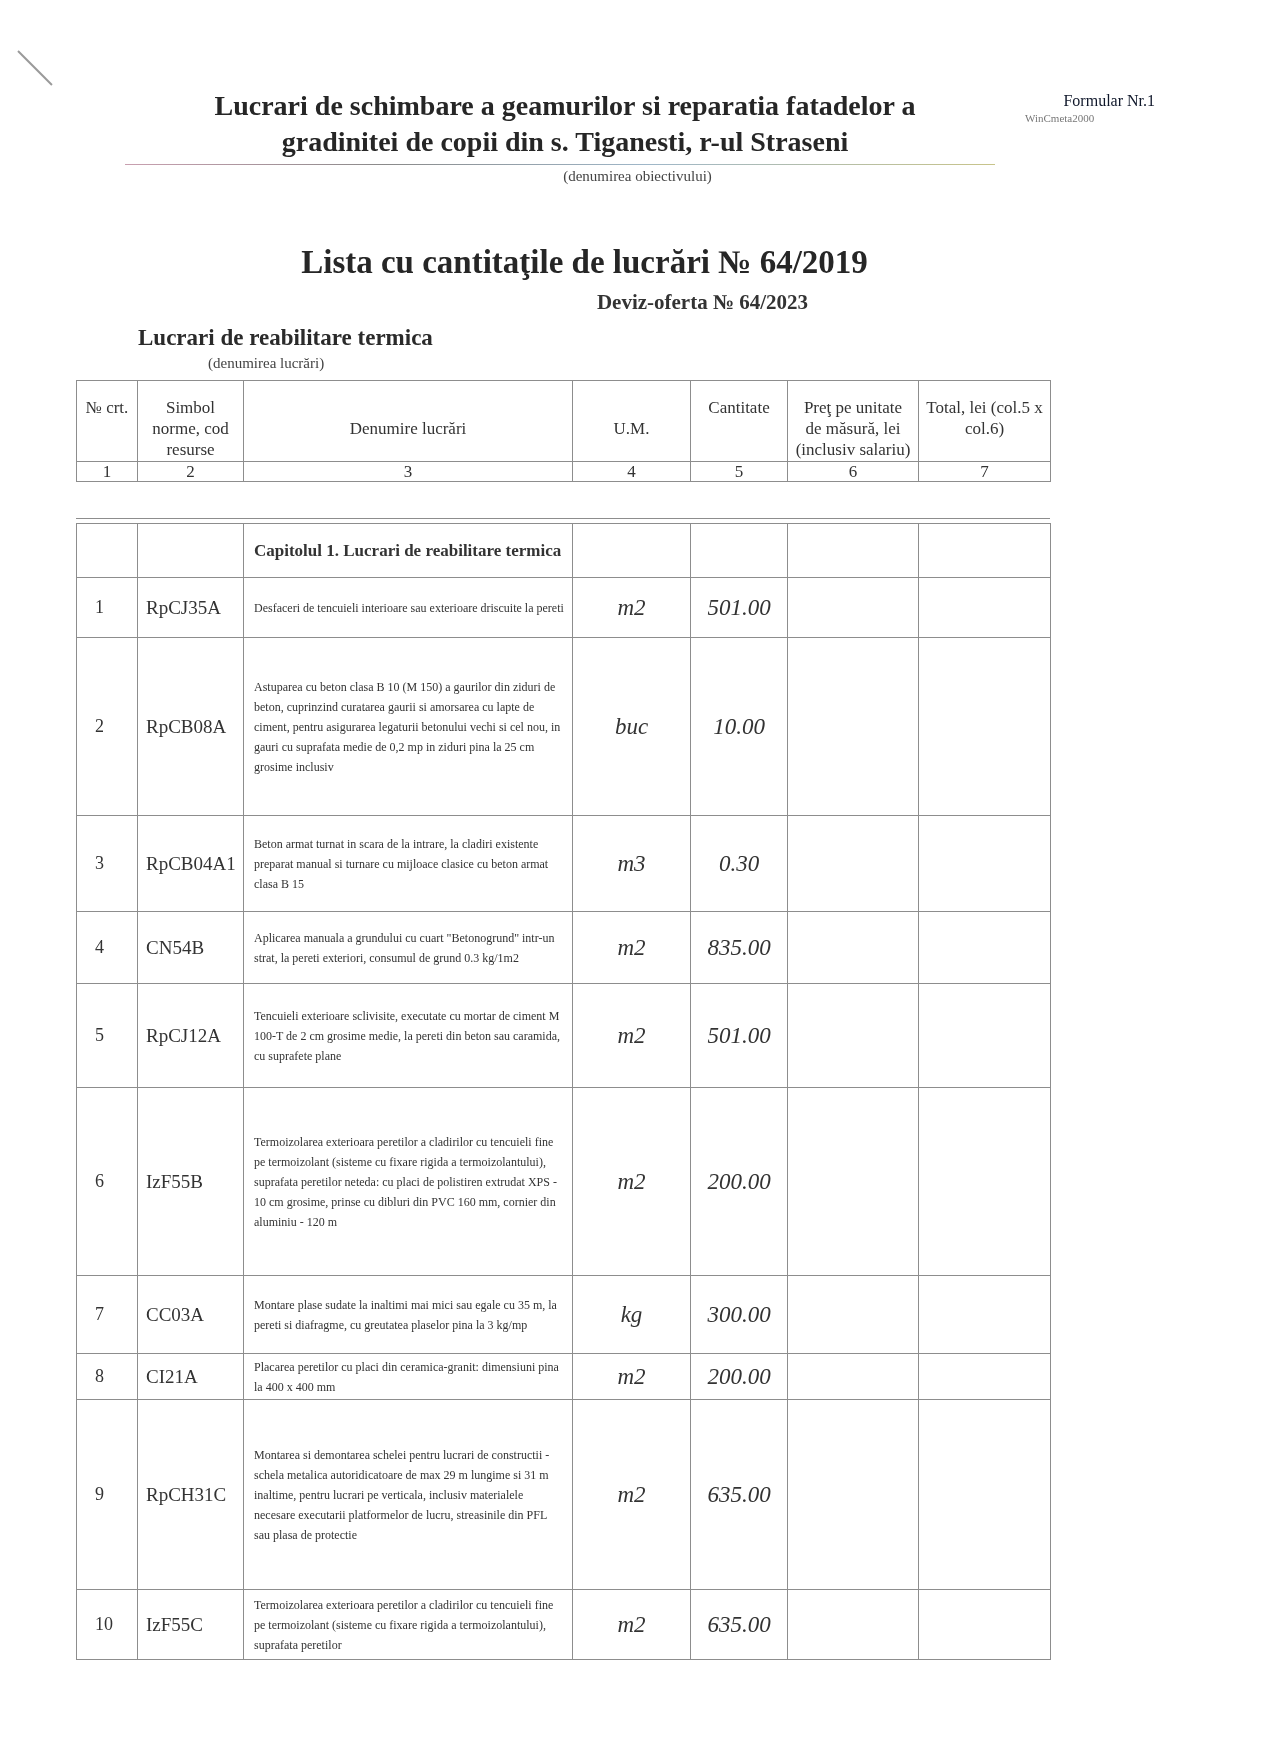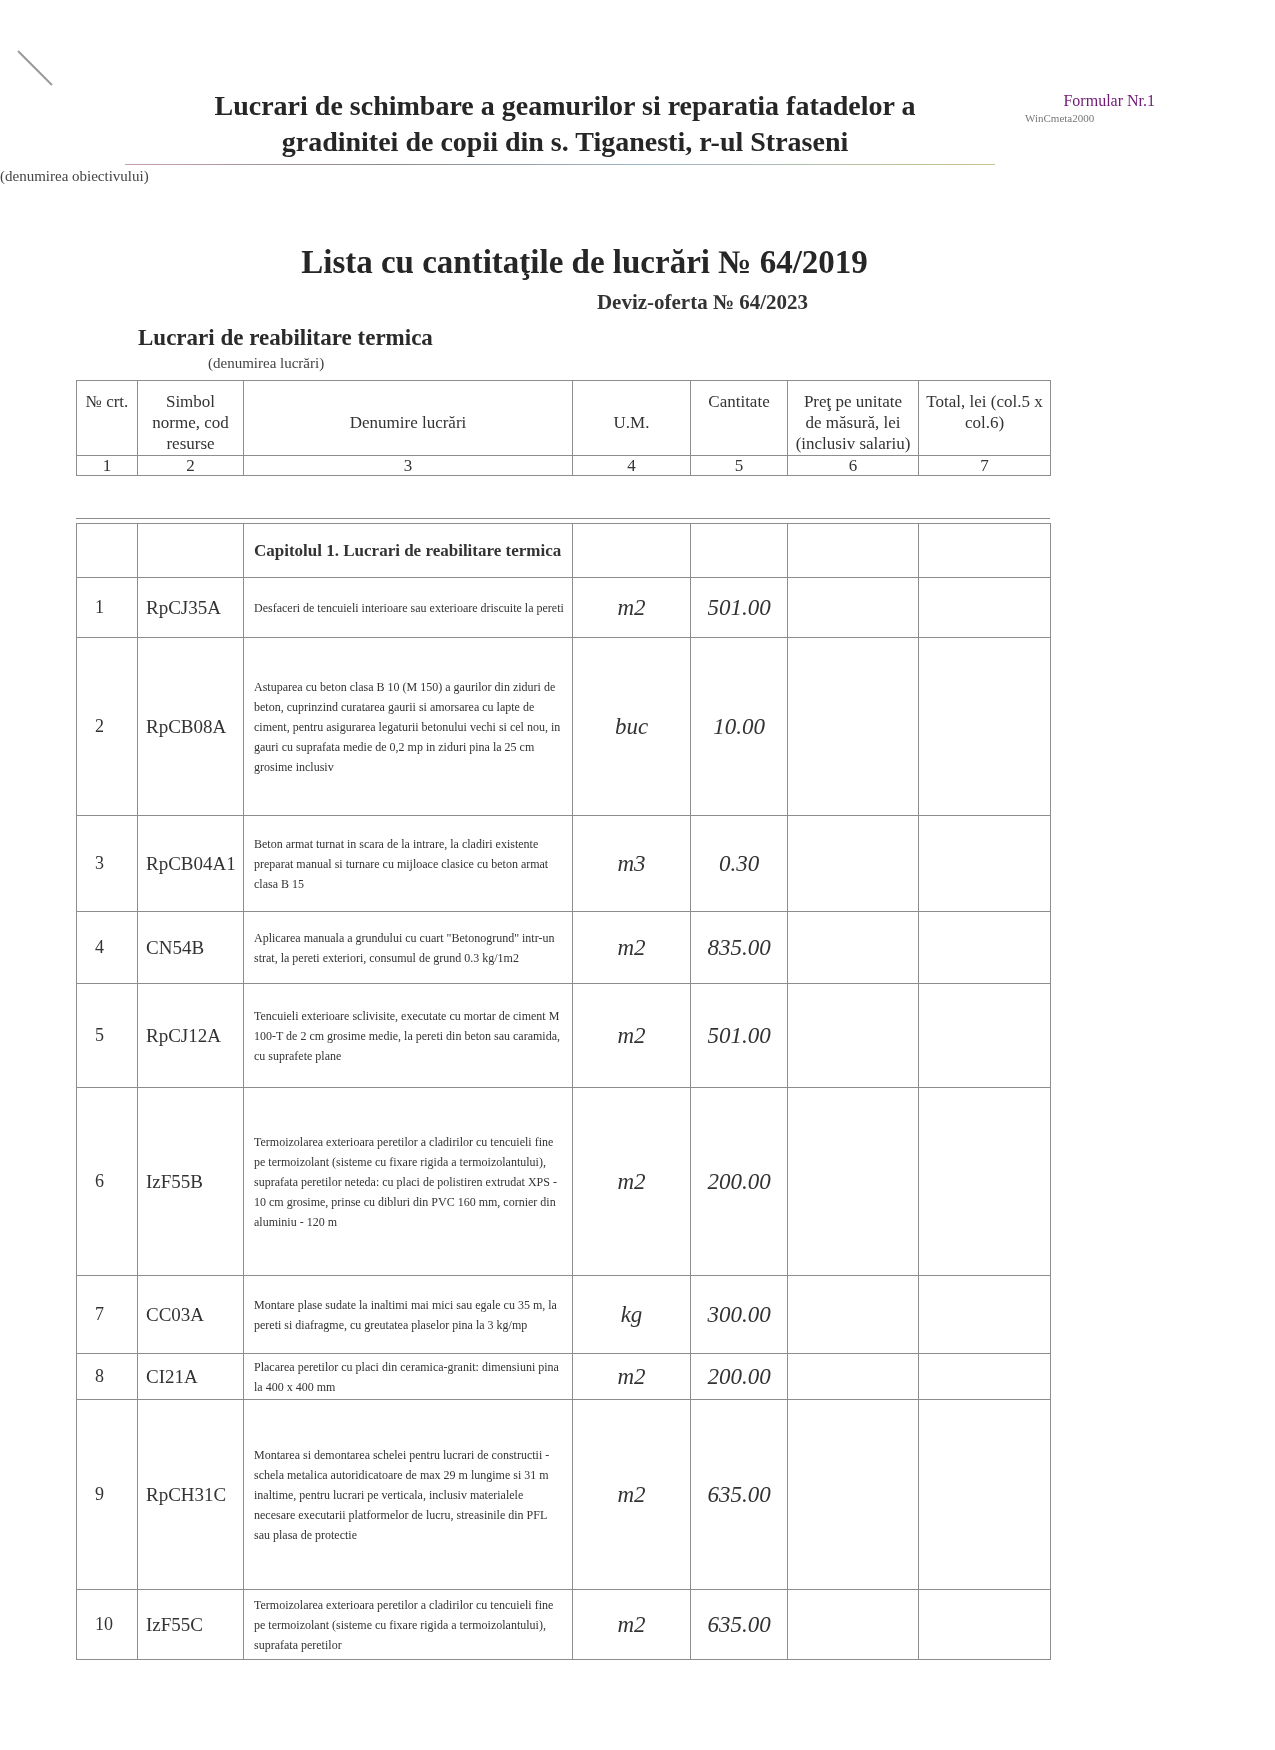--- a/index.html
+++ b/index.html
@@ -14,25 +14,25 @@
     }
     .title {
       position: absolute; left: 135px; top: 88px; width: 860px;
       font-size: 28px; font-weight: bold; text-align: center; line-height: 36px; color: #262626;
     }
     .title-rule {
       position: absolute; left: 125px; top: 164px; width: 870px; height: 1px;
       background: linear-gradient(90deg, #c9a0b0, #8a8a8a 30%, #9fb7c9 60%, #c8c48a);
     }
     .title-caption {
-      position: absolute; left: 0; width: 1275px; top: 168px; 
+      position: absolute; left: 0; width: 1275px; top: 168px; text-align: center;
       font-size: 15px; color: #444;
     }
     .form-no {
-      position: absolute; left: 1025px; top: 92px; font-size: 16px; color: #701a75; text-align: right; width: 130px;
+      position: absolute; left: 1025px; top: 92px; font-size: 16px; color: #0f172a; text-align: right; width: 130px;
     }
     .form-soft {
       position: absolute; left: 1025px; top: 112px; font-size: 11px; color: #777; text-align: left; width: 130px;
     }
     .list-title {
       position: absolute; left: 0; width: 1039px; top: 244px; text-align: center;
       font-size: 33px; font-weight: bold; padding-left: 130px; box-sizing: border-box; color: #262626;
     }
     .deviz {
       position: absolute; left: 0; width: 1275px; top: 290px; text-align: center;
@@ -46,21 +46,21 @@
     }
     table.grid {
       position: absolute; border-collapse: collapse; table-layout: fixed; left: 76px;
       font-size: 17px; color: #333;
     }
     table.grid td {
       border: 1px solid #8d8d8d; padding: 1px 6px; vertical-align: middle;
     }
     #hdr { top: 380px; }
     #hdr td { text-align: center; line-height: 21px; }
-    #hdr tr.head td { height: 56px; vertical-align: top; padding-top: 10px; margin-left: 32px; }
+    #hdr tr.head td { height: 56px; vertical-align: top; padding-top: 16px; margin-left: 32px; }
     #hdr tr.head td.mid { vertical-align: middle; }
     #hdr tr.nums td { height: 19px; padding: 0; line-height: 19px; }
     #body { top: 523px; }
     #body td.num { text-align: left; padding-left: 18px; font-size: 18px; }
     #body td.sym { text-align: left; font-size: 19px; line-height: 22px; padding-left: 8px; word-break: break-all; }
     #body td.desc { font-size: 12px; line-height: 20px; padding-left: 10px; padding-right: 8px; }
     #body td.um, #body td.qty { text-align: center; font-size: 23px; font-style: italic; }
     #body td.chapter { font-weight: bold; font-size: 17px; line-height: 23px; padding-left: 10px; }
     .dbl { position: absolute; left: 76px; width: 974px; height: 1px; background: #8d8d8d; }
   </style>

